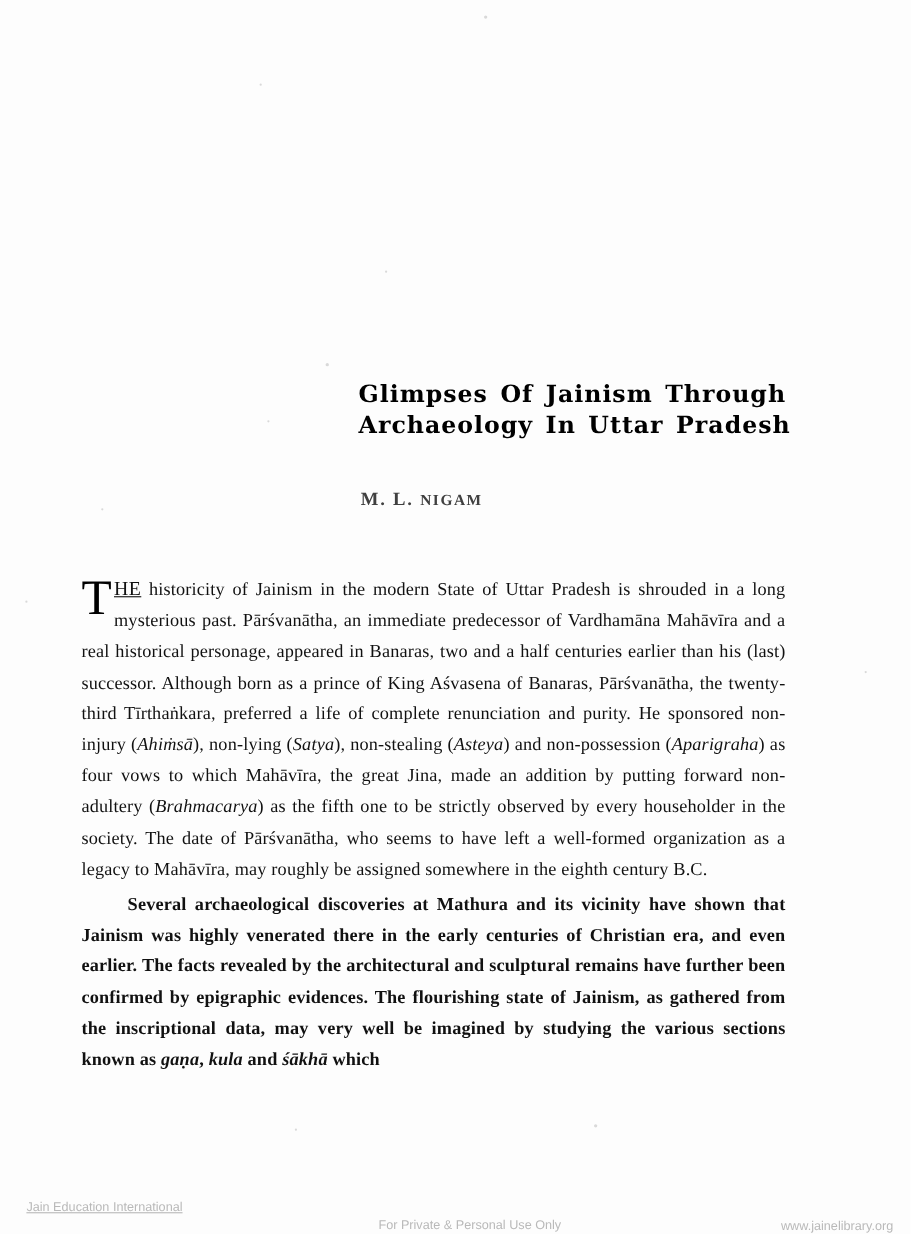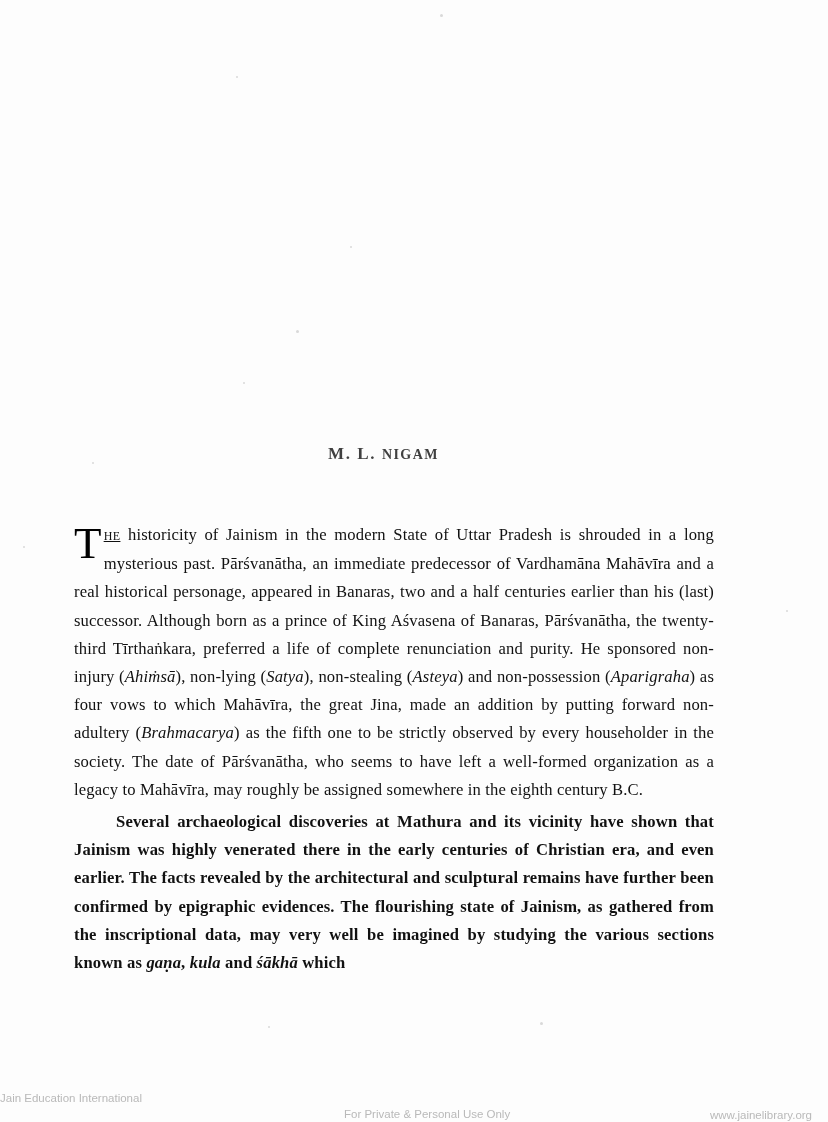--- a/index.html
+++ b/index.html
@@ -89,57 +89,63 @@
   .dropcap {
     float: left;
     font-family: "Liberation Serif", "DejaVu Serif", serif;
     font-size: 45px;
     line-height: 40px;
     padding: 2px 1px 0 0;
     margin-right: 1px;
     color: #000000;
   }
   .smallcaps {
-    font-size: 12px;
+    font-size: 18px;
     letter-spacing: 0.4px;
     text-decoration: underline;
   }
   .it { font-style: italic; }
 
   
   .footer {
     position: absolute;
     left: 0;
     top: 1090px;
     width: 828px;
     height: 20px;
     font-family: "Liberation Sans", "DejaVu Sans", sans-serif;
     font-size: 11.5px;
     color: #b9b9b9;
   }
-  .footer .f-left   { position: absolute; left: 0;  top: 2px; }
+  .footer .f-left   { position: absolute; left: 24px;  top: 2px; text-decoration: underline; }
   .footer .f-center { position: absolute; left: 344px; top: 18px; }
   .footer .f-right  { position: absolute; right: 16px; top: 19px; margin-left: 48px; }
 </style>
 </head>
 <body>
 
 <div class="page">
 
   <div class="speck" style="left:440px;top:14px;width:3px;height:3px;"></div>
   <div class="speck" style="left:236px;top:76px;width:2px;height:2px;"></div>
   <div class="speck" style="left:350px;top:246px;width:2px;height:2px;"></div>
   <div class="speck" style="left:296px;top:330px;width:3px;height:3px;"></div>
   <div class="speck" style="left:243px;top:382px;width:2px;height:2px;"></div>
   <div class="speck" style="left:92px;top:462px;width:2px;height:2px;"></div>
   <div class="speck" style="left:23px;top:546px;width:2px;height:2px;"></div>
   <div class="speck" style="left:786px;top:610px;width:2px;height:2px;"></div>
   <div class="speck" style="left:268px;top:1026px;width:2px;height:2px;"></div>
   <div class="speck" style="left:540px;top:1022px;width:3px;height:3px;"></div>
 
+  <div class="title-block">
+    <h1 class="doc-title">
+      <span class="tline">Glimpses Of Jainism Through</span>
+      <span class="tline">Archaeology In Uttar Pradesh</span>
+    </h1>
+  </div>
 
   <div class="byline"><span>M. L. </span><span class="sc">NIGAM</span></div>
 
   <div class="body-col">
 
     <p class="para"><span class="dropcap">T</span><span class="smallcaps">HE</span><span> historicity of Jainism in the modern State of Uttar Pradesh is shrouded in a long mysterious past. Pārśvanātha, an immediate predecessor of Vardhamāna Mahāvīra and a real historical personage, appeared in Banaras, two and a half centuries earlier than his (last) successor. Although born as a prince of King Aśvasena of Banaras, Pārśvanātha, the twenty-third Tīrthaṅkara, preferred a life of complete renunciation and purity.  He sponsored non-injury (</span><em class="it">Ahiṁsā</em><span>), non-lying (</span><em class="it">Satya</em><span>), non-stealing (</span><em class="it">Asteya</em><span>) and non-possession (</span><em class="it">Aparigraha</em><span>) as four vows to which Mahāvīra, the great Jina, made an addition by putting forward non-adultery (</span><em class="it">Brahmacarya</em><span>) as the fifth one to be strictly observed by every householder in the society.  The date of Pārśvanātha, who seems to have left a well-formed organization as a legacy to Mahāvīra, may roughly be assigned somewhere in the eighth century B.C.</span></p>
 
     <p class="para indent"><span>Several archaeological discoveries at Mathura and its vicinity have shown that Jainism was highly venerated there in the early centuries of Christian era, and even earlier.  The facts revealed by the architectural and sculptural remains have further been confirmed by epigraphic evidences.  The flourishing state of Jainism, as gathered from the inscriptional data, may very well be imagined by studying the various sections known as </span><em class="it">gaṇa</em><span>, </span><em class="it">kula</em><span> and </span><em class="it">śākhā</em><span> which</span></p>
 
   </div>

